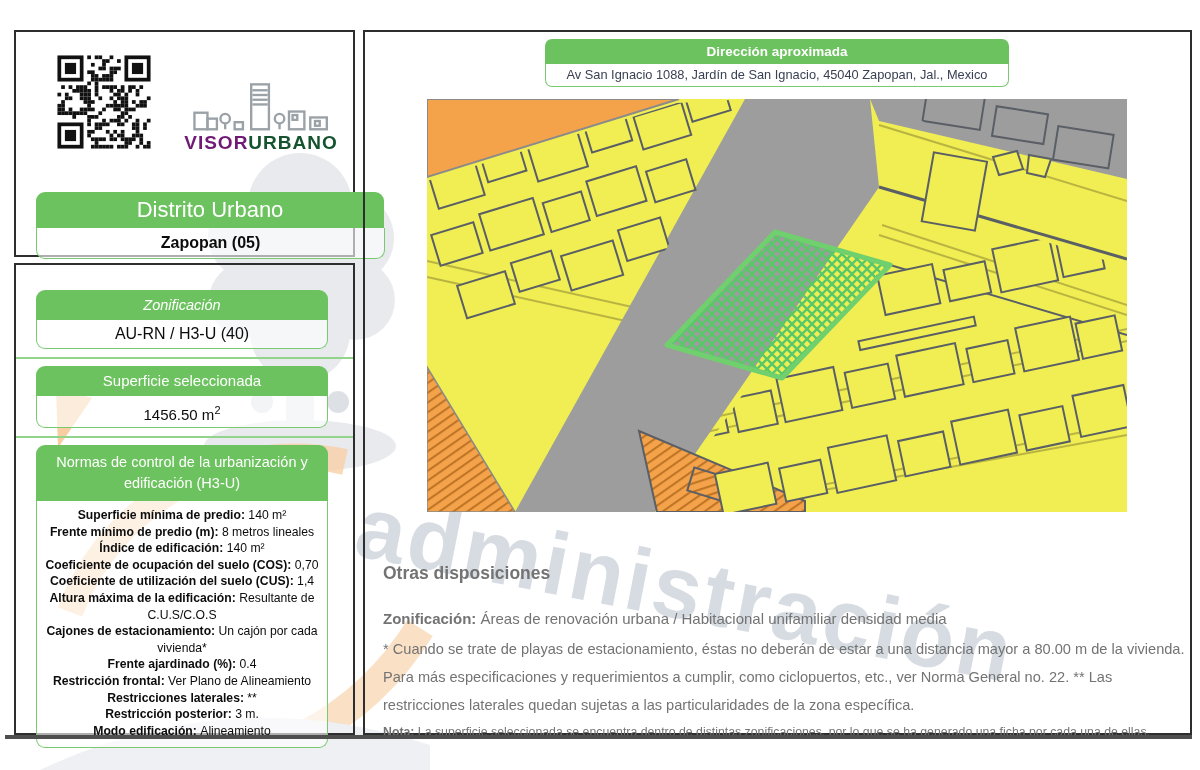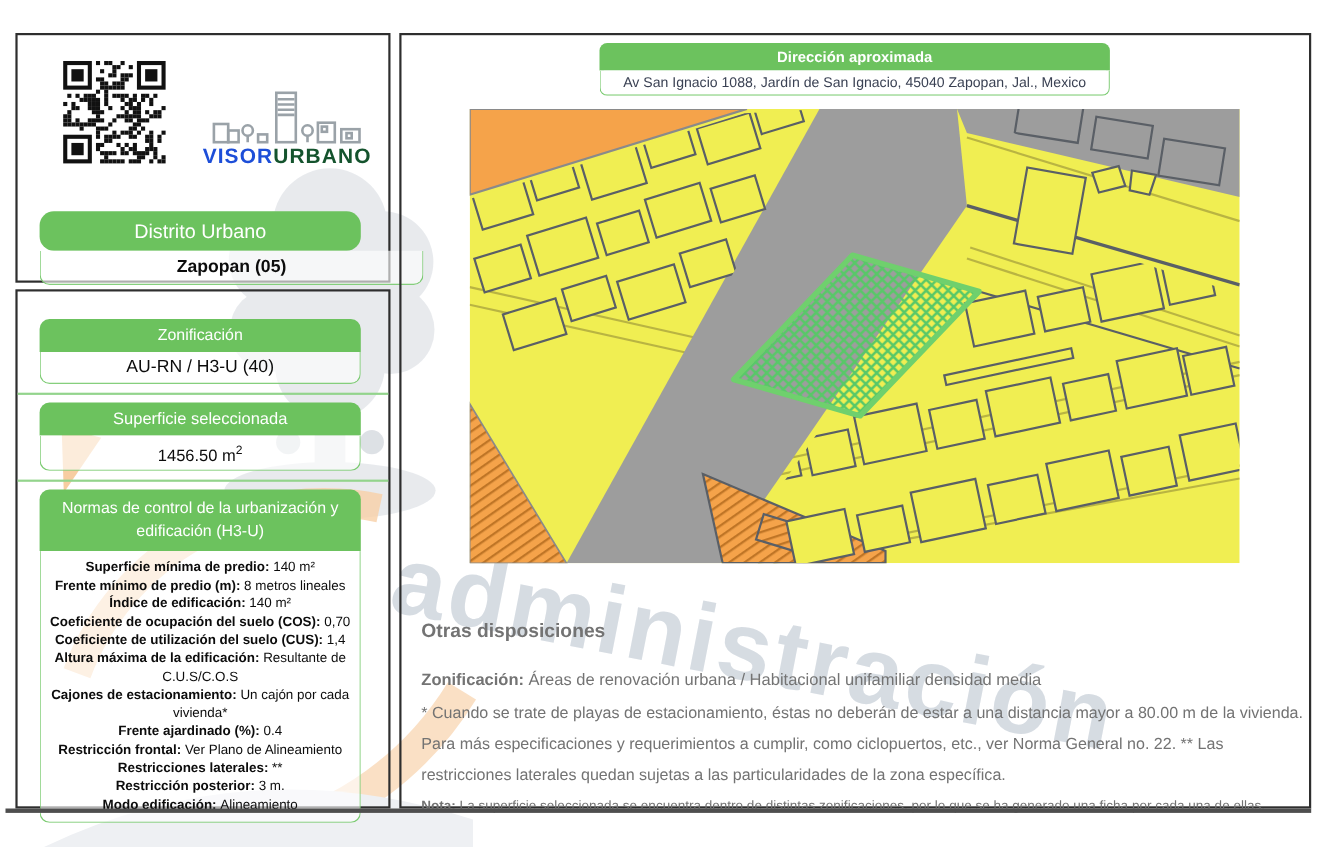--- a/index.html
+++ b/index.html
@@ -18,21 +18,21 @@
   
   .norm-line{text-align:center;font-size:12.2px;line-height:16.6px;color:#0c0c0c;}
   .norm-line b{font-weight:bold;}
   
   .rtext{color:#737373;margin-top:44px;}
   .rtext h2{font-size:17.5px;margin:0 0 26px 0;font-weight:bold;}
   .zonline{font-size:15px;margin:0 0 8px 0;}
   .bodypara{font-size:14.6px;line-height:28px;margin:0;}
   .nota{font-size:12.3px;line-height:22px;margin:2px 0 0 0;}
   #brand-text{font-size:19px;font-weight:bold;letter-spacing:1px;}
-  #brand-text .b1{color:#1d4ed8;} #brand-text .b2{color:#14532d;}
+  #brand-text .b1{color:#701a75;} #brand-text .b2{color:#14532d;}
   #bottom-bar{position:absolute;left:5px;top:735px;width:1187px;height:4px;background:#4e4e4e;z-index:3;}
 </style>
 </head>
 <body>
 
 <div id="page">
 
   <svg id="watermark" width="1200" height="770">
     <g fill="#d6dae0" opacity="0.55">
       <circle cx="300" cy="205" r="52"></circle>
@@ -277,26 +277,26 @@
       <circle cx="74" cy="31" r="4"></circle>
         <line x1="74" y1="35" x2="74" y2="40"></line>
       <rect x="82" y="25" width="13" height="15"></rect>
         <rect x="85" y="28" width="4" height="4"></rect>
       <rect x="100" y="30" width="14" height="10"></rect>
         <rect x="104" y="33" width="4" height="4"></rect>
     </svg>
     <div class="abs" id="brand-text" style="left:160px;top:100px;width:170px;text-align:center;">
       <span class="b1">VISOR</span><span class="b2">URBANO</span>
     </div>
-    <div class="abs pill" style="left:20px;top:160px;width:292px;height:36px;font-size:18px;line-height:36px;border-radius:13px;">Distrito Urbano</div>
+    <div class="abs pill" style="left:20px;top:160px;width:348px;height:36px;font-size:22px;line-height:36px;">Distrito Urbano</div>
     <div class="abs pillval" style="left:20px;top:196px;width:349px;height:31px;font-size:16px;line-height:29px;font-weight:bold;">Zapopan (05)</div>
   </div>
 
   <div class="frame" style="left:14px;top:263px;width:341px;height:472px;">
-    <div class="abs pill" style="left:20px;top:25px;width:292px;height:30px;font-size:14.5px;line-height:30px;">Zonificación</div>
+    <div class="abs pill" style="left:20px;top:25px;width:292px;height:30px;font-size:14.5px;line-height:30px;font-style:italic;">Zonificación</div>
     <div class="abs pillval" style="left:20px;top:55px;width:292px;height:29px;font-size:16px;line-height:27px;">AU-RN / H3-U (40)</div>
     <div class="divider" style="top:92px;"></div>
 
     <div class="abs pill" style="left:20px;top:101px;width:292px;height:30px;font-size:15px;line-height:30px;">Superficie seleccionada</div>
     <div class="abs pillval" style="left:20px;top:131px;width:292px;height:32px;font-size:15px;line-height:28px;"><span>1456.50 m</span><sup style="font-size:11px;">2</sup></div>
     <div class="divider" style="top:171px;"></div>
 
     <div class="abs pill" style="left:20px;top:180px;width:292px;padding:7px 18px;font-size:14.5px;line-height:21px;">
       <div>Normas de control de la urbanización y</div>
       <div>edificación (H3-U)</div>

